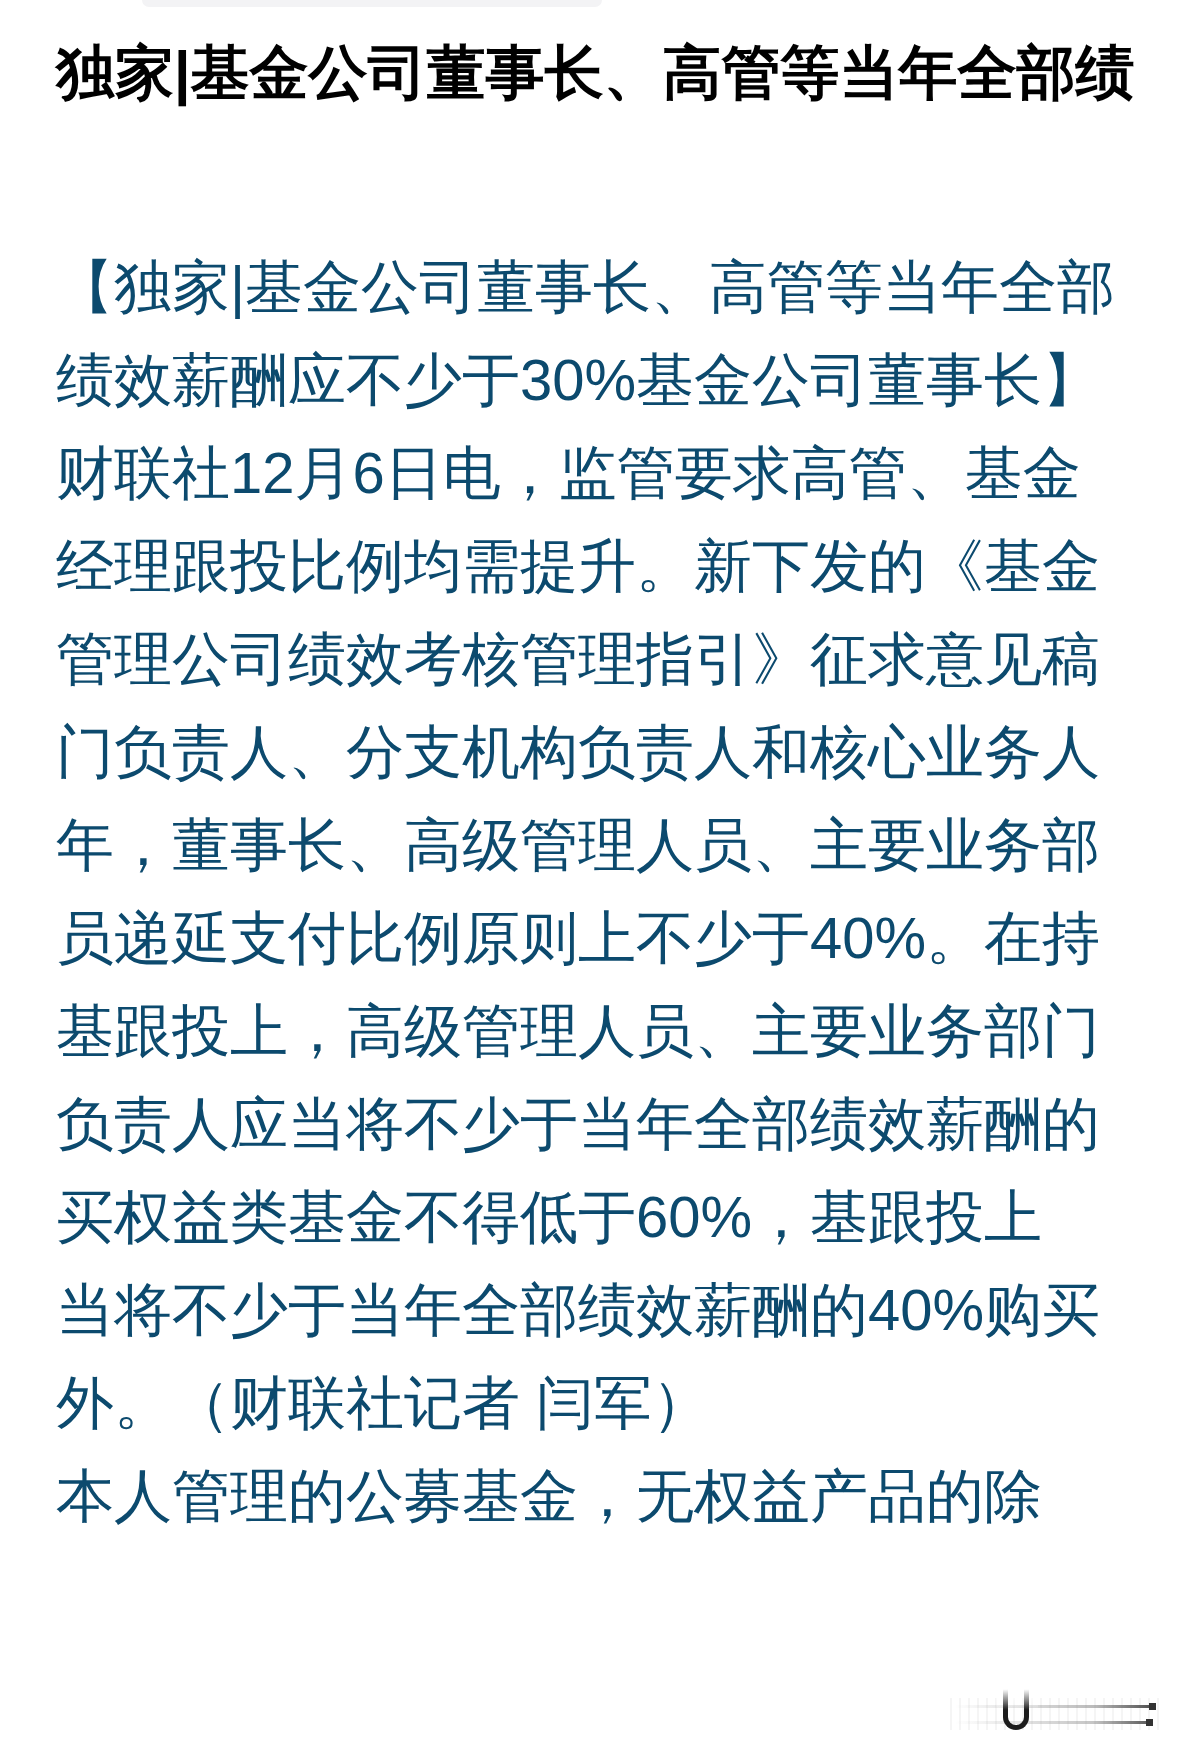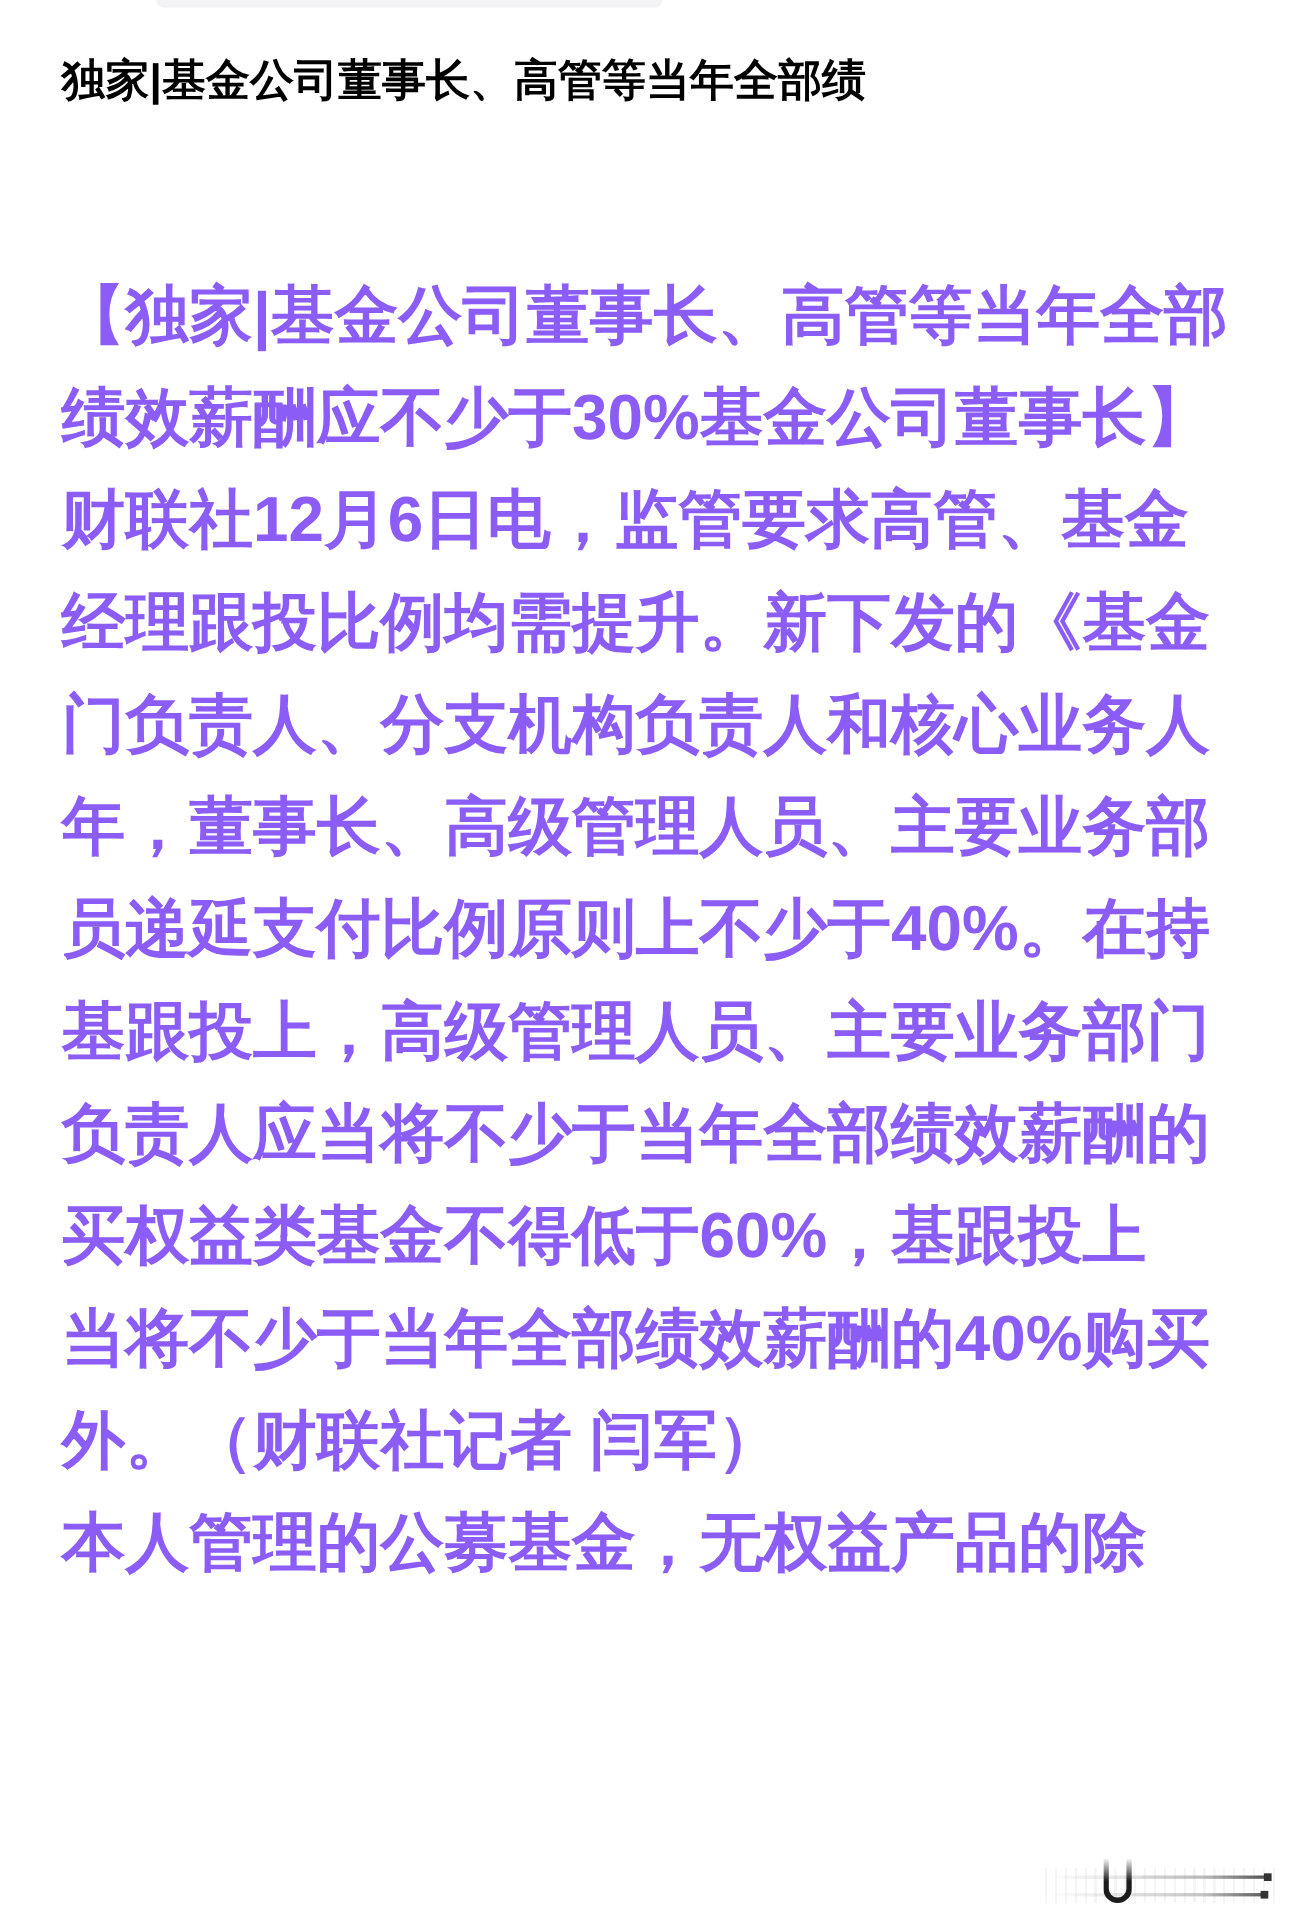--- a/index.html
+++ b/index.html
@@ -24,34 +24,34 @@
     width: 460px;
     height: 7px;
     background: #f3f3f5;
     border-radius: 0 0 16px 16px;
   }
   .title {
     position: absolute;
     left: 56px;
     top: 26px;
     margin: 0;
-    font-size: 40px;
+    font-size: 59px;
     font-weight: 700;
     line-height: 95px;
     color: #000000;
   }
   .title .tline { white-space: nowrap; }
   .body {
     position: absolute;
     left: 56px;
     top: 240px;
     font-size: 58px;
-    font-weight: 700;
+    font-weight: 400;
     line-height: 93px;
-    color: #8b5cf6;
+    color: #0c4a6e;
   }
   .body .bline { white-space: nowrap; }
 
   
   .wm-hatch {
     position: absolute;
     left: 950px;
     top: 1698px;
     width: 212px;
     height: 32px;
@@ -112,20 +112,21 @@
 
   <h1 class="title">
       <div class="tline">独家|基金公司董事长、高管等当年全部绩</div>
     </h1>
 
   <div class="body">
       <div class="bline">【独家|基金公司董事长、高管等当年全部</div>
       <div class="bline">绩效薪酬应不少于30%基金公司董事长】</div>
       <div class="bline">财联社12月6日电，监管要求高管、基金</div>
       <div class="bline">经理跟投比例均需提升。新下发的《基金</div>
+      <div class="bline">管理公司绩效考核管理指引》征求意见稿</div>
       <div class="bline">门负责人、分支机构负责人和核心业务人</div>
       <div class="bline">年，董事长、高级管理人员、主要业务部</div>
       <div class="bline">员递延支付比例原则上不少于40%。在持</div>
       <div class="bline">基跟投上，高级管理人员、主要业务部门</div>
       <div class="bline">负责人应当将不少于当年全部绩效薪酬的</div>
       <div class="bline">买权益类基金不得低于60%，基跟投上</div>
       <div class="bline">当将不少于当年全部绩效薪酬的40%购买</div>
       <div class="bline">外。（财联社记者 闫军）</div>
       <div class="bline">本人管理的公募基金，无权益产品的除</div>
     </div>

